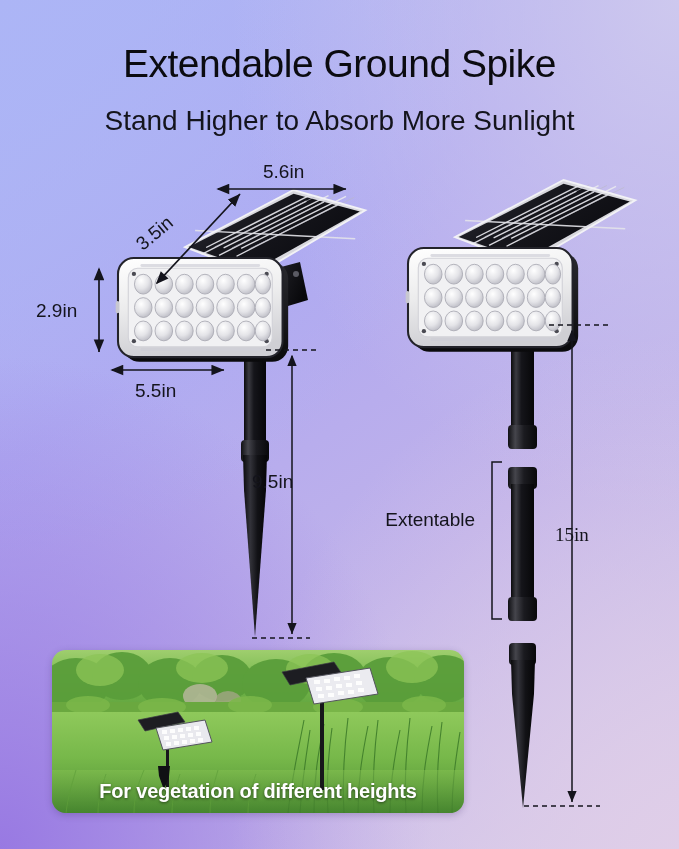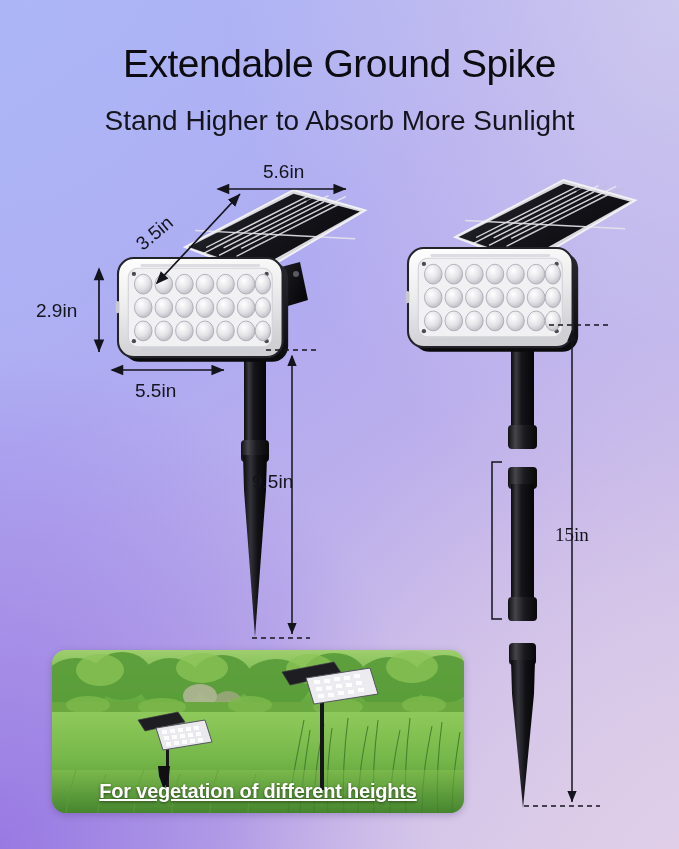--- a/index.html
+++ b/index.html
@@ -46,21 +46,20 @@
   .photo {
     position:absolute; left:52px; top:650px; width:412px; height:163px;
     border-radius:14px; overflow:hidden;
     box-shadow:0 2px 7px rgba(60,40,100,0.28);
   }
   .caption {
     position:absolute; left:0; bottom:10px; width:412px;
     text-align:center; color:#ffffff; font-size:20px; font-weight:bold;
     text-shadow:0 1px 3px rgba(0,0,0,0.55);
     letter-spacing:-0.2px;
-    text-decoration:underline;
   }
 </style>
 </head>
 <body>
 
 <div class="title">Extendable Ground Spike</div>
 <div class="subtitle">Stand Higher to Absorb More Sunlight</div>
 
 <svg class="layer" viewBox="0 0 679 849" xmlns="http://www.w3.org/2000/svg">
   <defs>
@@ -265,20 +264,21 @@
 
 <div class="dim" style="left:36px; top:300px;">2.9in</div>
 
 <div class="dim" style="left:135px; top:380px;">5.5in</div>
 
 <div class="dim" style="left:252px; top:471px;">9.5in</div>
 
 <div class="dim" style="left:555px; top:524px;font-family:Liberation Serif, serif;">15in</div>
 
 <div class="note" style="left:300px; top:505px; width:175px;">
+  <div>Extentable</div>
 </div>
 
 <div class="photo">
   <svg viewBox="0 0 412 163" width="412" height="163" preserveAspectRatio="none">
     <defs>
       <linearGradient id="skyTree" x1="0" y1="0" x2="0" y2="1">
         <stop offset="0" stop-color="#9fce6e"></stop>
         <stop offset="0.5" stop-color="#76b84d"></stop>
         <stop offset="1" stop-color="#5ea23c"></stop>
       </linearGradient>

